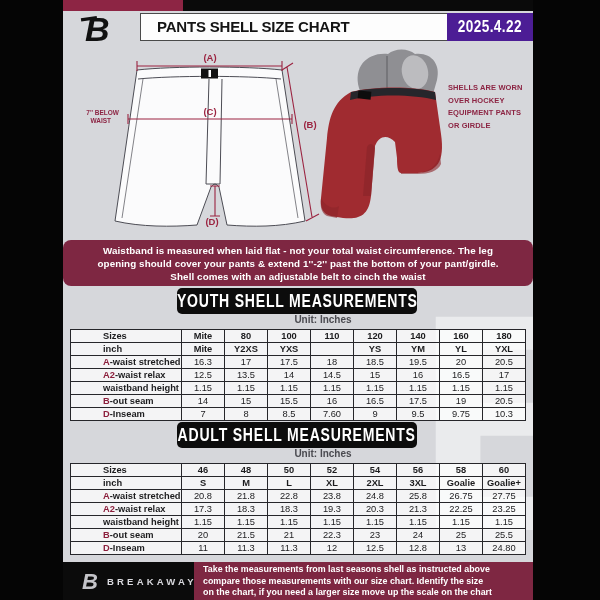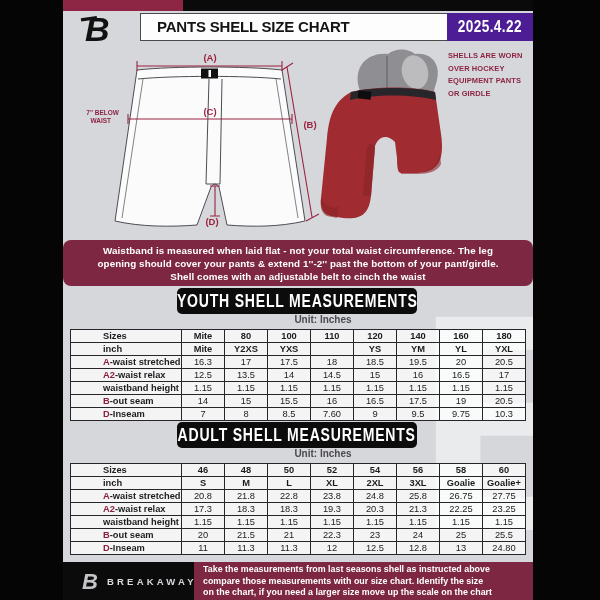--- a/index.html
+++ b/index.html
@@ -18,21 +18,21 @@
   .title-box { position:absolute; left:77px; top:2px; width:360px; height:28px; background:#fdfdfd;
                border:1px solid #4a4a4a; }
   .title-box span { display:block; line-height:26px; padding-left:16px; font-size:15px; font-weight:600;
                color:#141414; letter-spacing:-0.2px; white-space:nowrap; }
   .date-box { position:absolute; left:384px; top:2px; width:86px; height:28px; background:#4c1d95;
               display:flex; align-items:center; justify-content:center; }
   .date-box span { color:#fff; font-size:16px; font-weight:bold; transform:scaleX(0.85); letter-spacing:0.5px; }
 
   
   .diagram-svg { position:absolute; left:0; top:46px; }
-  .photo-caption { position:absolute; left:385px; top:50px; width:84px; color:#8c2443;
+  .photo-caption { position:absolute; left:385px; top:82px; width:84px; color:#8c2443;
                    font-size:7.5px; font-weight:bold; line-height:12.5px; letter-spacing:0.1px; }
 
   
   .notice { position:absolute; left:0; top:240px; width:470px; height:46px; background:#7e2742;
             text-align:center; padding-top:4px;border-radius:8px; }
   .notice .line { color:#fff; font-size:9.8px; font-weight:bold; line-height:13px; letter-spacing:0.1px; }
 
   
   .tables-section { position:absolute; left:0; top:286px; width:470px; height:276px; overflow:hidden; }
   .watermark { position:absolute; left:352px; top:-10px; font-size:310px; font-weight:bold;

